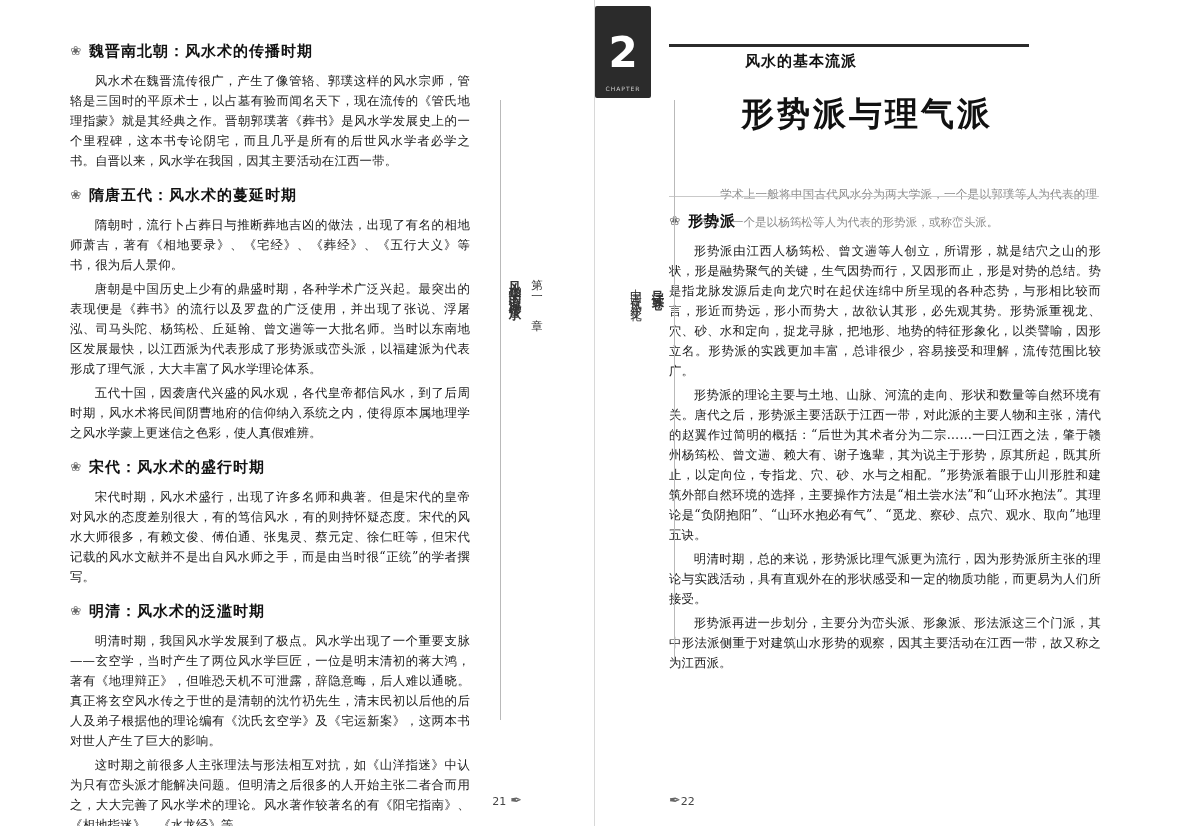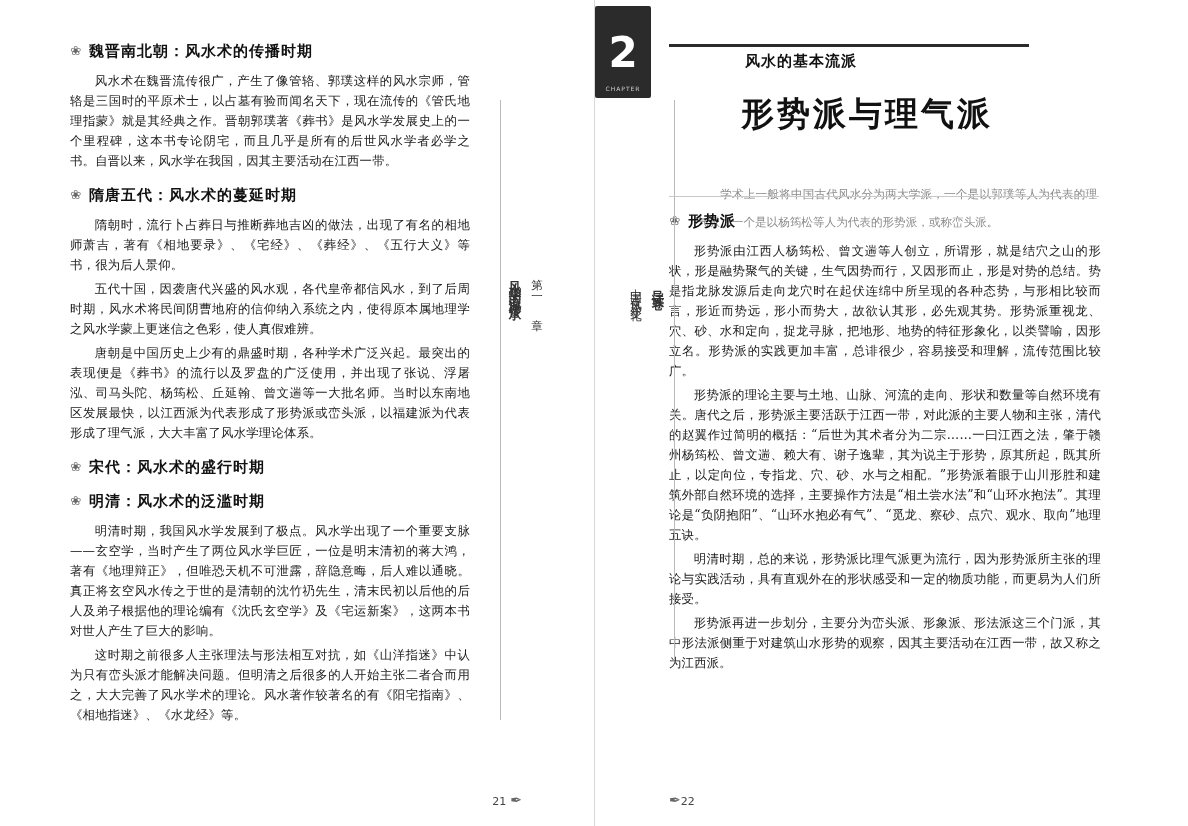--- a/index.html
+++ b/index.html
@@ -104,29 +104,30 @@
         </h2>
         <p class="body">风水术在魏晋流传很广，产生了像管辂、郭璞这样的风水宗师，管辂是三国时的平原术士，以占墓有验而闻名天下，现在流传的《管氏地理指蒙》就是其经典之作。晋朝郭璞著《葬书》是风水学发展史上的一个里程碑，这本书专论阴宅，而且几乎是所有的后世风水学者必学之书。自晋以来，风水学在我国，因其主要活动在江西一带。</p>
       </div>
 
       <div class="sec-block">
         <h2 class="sec">
           <span class="orn">❀</span>
           <span>隋唐五代：风水术的蔓延时期</span>
         </h2>
         <p class="body">隋朝时，流行卜占葬日与推断葬地吉凶的做法，出现了有名的相地师萧吉，著有《相地要录》、《宅经》、《葬经》、《五行大义》等书，很为后人景仰。</p>
+        <p class="body">唐朝是中国历史上少有的鼎盛时期，各种学术广泛兴起。最突出的表现便是《葬书》的流行以及罗盘的广泛使用，并出现了张说、浮屠泓、司马头陀、杨筠松、丘延翰、曾文遄等一大批名师。当时以东南地区发展最快，以江西派为代表形成了形势派或峦头派，以福建派为代表形成了理气派，大大丰富了风水学理论体系。</p>
         <p class="body">五代十国，因袭唐代兴盛的风水观，各代皇帝都信风水，到了后周时期，风水术将民间阴曹地府的信仰纳入系统之内，使得原本属地理学之风水学蒙上更迷信之色彩，使人真假难辨。</p>
-        <p class="body">唐朝是中国历史上少有的鼎盛时期，各种学术广泛兴起。最突出的表现便是《葬书》的流行以及罗盘的广泛使用，并出现了张说、浮屠泓、司马头陀、杨筠松、丘延翰、曾文遄等一大批名师。当时以东南地区发展最快，以江西派为代表形成了形势派或峦头派，以福建派为代表形成了理气派，大大丰富了风水学理论体系。</p>
       </div>
 
       <div class="sec-block">
         <h2 class="sec">
           <span class="orn">❀</span>
           <span>宋代：风水术的盛行时期</span>
         </h2>
+        <p class="body">宋代时期，风水术盛行，出现了许多名师和典著。但是宋代的皇帝对风水的态度差别很大，有的笃信风水，有的则持怀疑态度。宋代的风水大师很多，有赖文俊、傅伯通、张鬼灵、蔡元定、徐仁旺等，但宋代记载的风水文献并不是出自风水师之手，而是由当时很“正统”的学者撰写。</p>
       </div>
 
       <div class="sec-block">
         <h2 class="sec">
           <span class="orn">❀</span>
           <span>明清：风水术的泛滥时期</span>
         </h2>
         <p class="body">明清时期，我国风水学发展到了极点。风水学出现了一个重要支脉——玄空学，当时产生了两位风水学巨匠，一位是明末清初的蒋大鸿，著有《地理辩正》，但唯恐天机不可泄露，辞隐意晦，后人难以通晓。真正将玄空风水传之于世的是清朝的沈竹礽先生，清末民初以后他的后人及弟子根据他的理论编有《沈氏玄空学》及《宅运新案》，这两本书对世人产生了巨大的影响。</p>
         <p class="body">这时期之前很多人主张理法与形法相互对抗，如《山洋指迷》中认为只有峦头派才能解决问题。但明清之后很多的人开始主张二者合而用之，大大完善了风水学术的理论。风水著作较著名的有《阳宅指南》、《相地指迷》、《水龙经》等。</p>
       </div>

